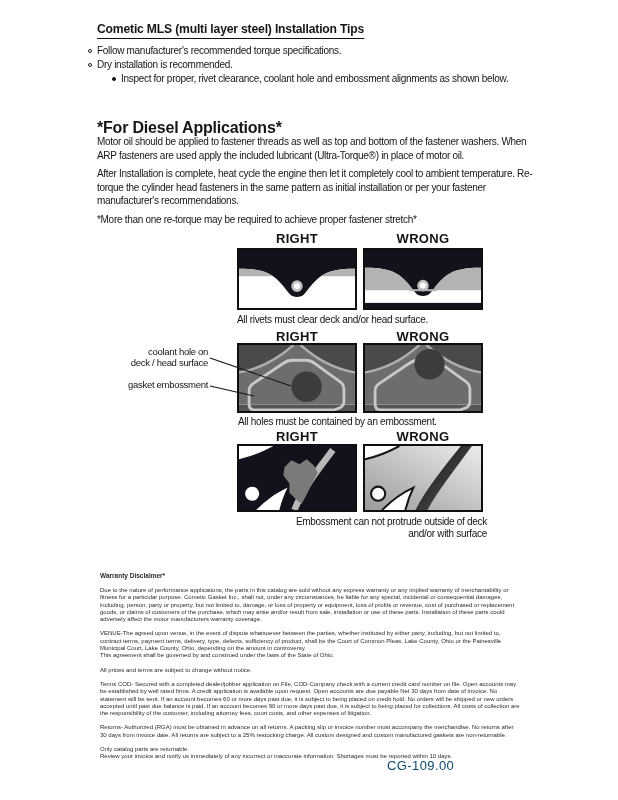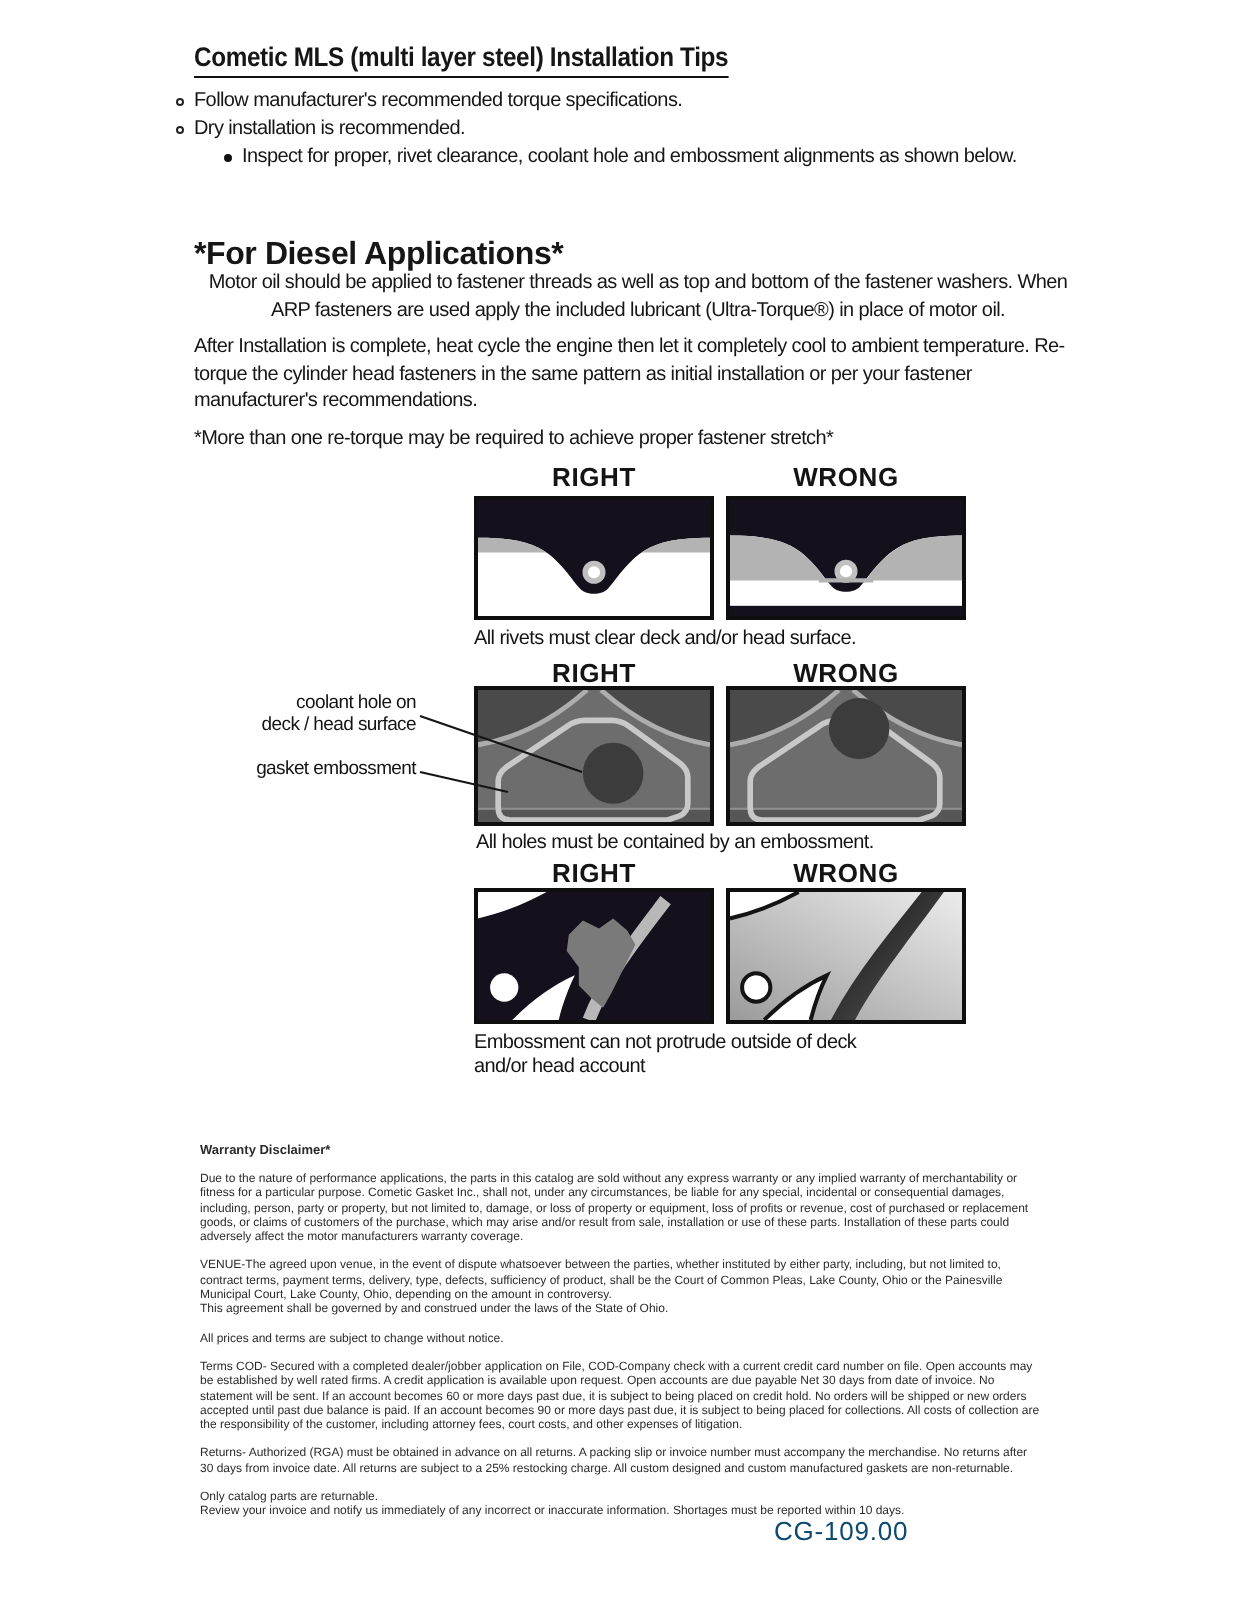--- a/index.html
+++ b/index.html
@@ -27,34 +27,34 @@
   .b-marker {
     width:4px; height:4px; border-radius:50%; border:1px solid #222;
     margin:4px 5px 0 0; flex:none;
   }
   .b-marker.filled { background:#111; border-color:#111; }
   .b-text { white-space:nowrap; }
 
   
   .diesel-heading { left:97px; top:119px; font-size:16px; font-weight:bold; letter-spacing:-0.2px; }
   .body-p { left:97px; font-size:10px; line-height:13.6px; letter-spacing:-0.3px; width:444px; }
-  .p1 { top:135px;text-align:center; }
+  .p1 { top:135px; }
   .p2 { top:167px; }
   .p3 { top:213px; }
 
   
   .fig-label {
     width:120px; text-align:center; font-size:13px; font-weight:600;
     letter-spacing:0.3px; color:#141414;
   }
   .fig-box {
     width:120px; border:2.5px solid #0f0f0f; background:#fff; overflow:hidden;
   }
   .fig-box svg { display:block; width:100%; height:100%; }
-  .fig-caption { font-size:10px; letter-spacing:-0.3px; color:#141414; line-height:11.5px; }
+  .fig-caption { font-size:10px; letter-spacing:-0.3px; color:#141414; line-height:11.5px;text-align:right; }
 
   .lbl-r1 { left:237px; top:231px; }
   .lbl-w1 { left:363px; top:231px; }
   .box-r1 { left:237px; top:248px; height:62px; }
   .box-w1 { left:363px; top:248px; height:62px; }
   .cap-1  { left:237px; top:314px; }
 
   .lbl-r2 { left:237px; top:329px; }
   .lbl-w2 { left:363px; top:329px; }
   .box-r2 { left:237px; top:343px; height:70px; }
@@ -220,21 +220,21 @@
       <path d="M34,0 H115 V63 H40 C42,55 45,47 48,41 C37,46 27,53 17,63 H0 V13 C13,10 25,5 34,0 Z" fill="url(#bandGrad)"></path>
       <path d="M34,0 C25,5 13,10 0,13" fill="none" stroke="#141414" stroke-width="2"></path>
       <path d="M17,63 C27,53 37,46 48,41 C45,47 42,55 40,63" fill="none" stroke="#141414" stroke-width="2"></path>
       <path d="M95,0 H106 C90,22 72,44 62,63 H50 C62,40 80,19 95,0 Z" fill="url(#stripGrad)"></path>
       <circle cx="13" cy="47" r="7" fill="#ffffff" stroke="#141414" stroke-width="2"></circle>
     </svg>
   </div>
 
   <div class="abs fig-caption cap-3">
     <div>Embossment can not protrude outside of deck</div>
-    <div>and/or head account</div>
+    <div>and/or with surface</div>
   </div>
 
   <div class="abs legal">
     <h4>Warranty Disclaimer*</h4>
     <p>Due to the nature of performance applications, the parts in this catalog are sold without any express warranty or any implied warranty of merchantability or fitness for a particular purpose.  Cometic Gasket Inc., shall not, under any circumstances, be liable for any special, incidental or consequential damages, including, person, party or property, but not limited to, damage, or loss of property or equipment, loss of profits or revenue, cost of purchased or replacement goods, or claims of customers of the purchase, which may arise and/or result from sale, installation or use of these parts.  Installation of these parts could adversely affect the motor manufacturers warranty coverage.</p>
     <p class="tight">VENUE-The agreed upon venue, in the event of dispute whatsoever between the parties, whether instituted by either party, including, but not limited to, contract terms, payment terms, delivery, type, defects, sufficiency of product, shall be the Court of Common Pleas, Lake County, Ohio or the Painesville Municipal Court, Lake County, Ohio, depending on the amount in controversy.</p>
     <p>This agreement shall be governed by and construed under the laws of the State of Ohio.</p>
     <p>All prices and terms are subject to change without notice.</p>
     <p>Terms COD- Secured with a completed dealer/jobber application on File, COD-Company check with a current credit card number on file.  Open accounts may be established by well rated firms.  A credit application is available upon request.  Open accounts are due payable Net 30 days from date of invoice.  No statement will be sent.  If an account becomes 60 or more days past due, it is subject to being placed on credit hold.  No orders will be shipped or new orders accepted until past due balance is paid.  If an account becomes 90 or more days past due, it is subject to being placed for collections.  All costs of collection are the responsibility of the customer, including attorney fees, court costs, and other expenses of litigation.</p>
     <p>Returns- Authorized (RGA) must be obtained in advance on all returns.  A packing slip or invoice number must accompany the merchandise.  No returns after 30 days from invoice date.  All returns are subject to a 25% restocking charge.  All custom designed and custom manufactured gaskets are non-returnable.</p>

